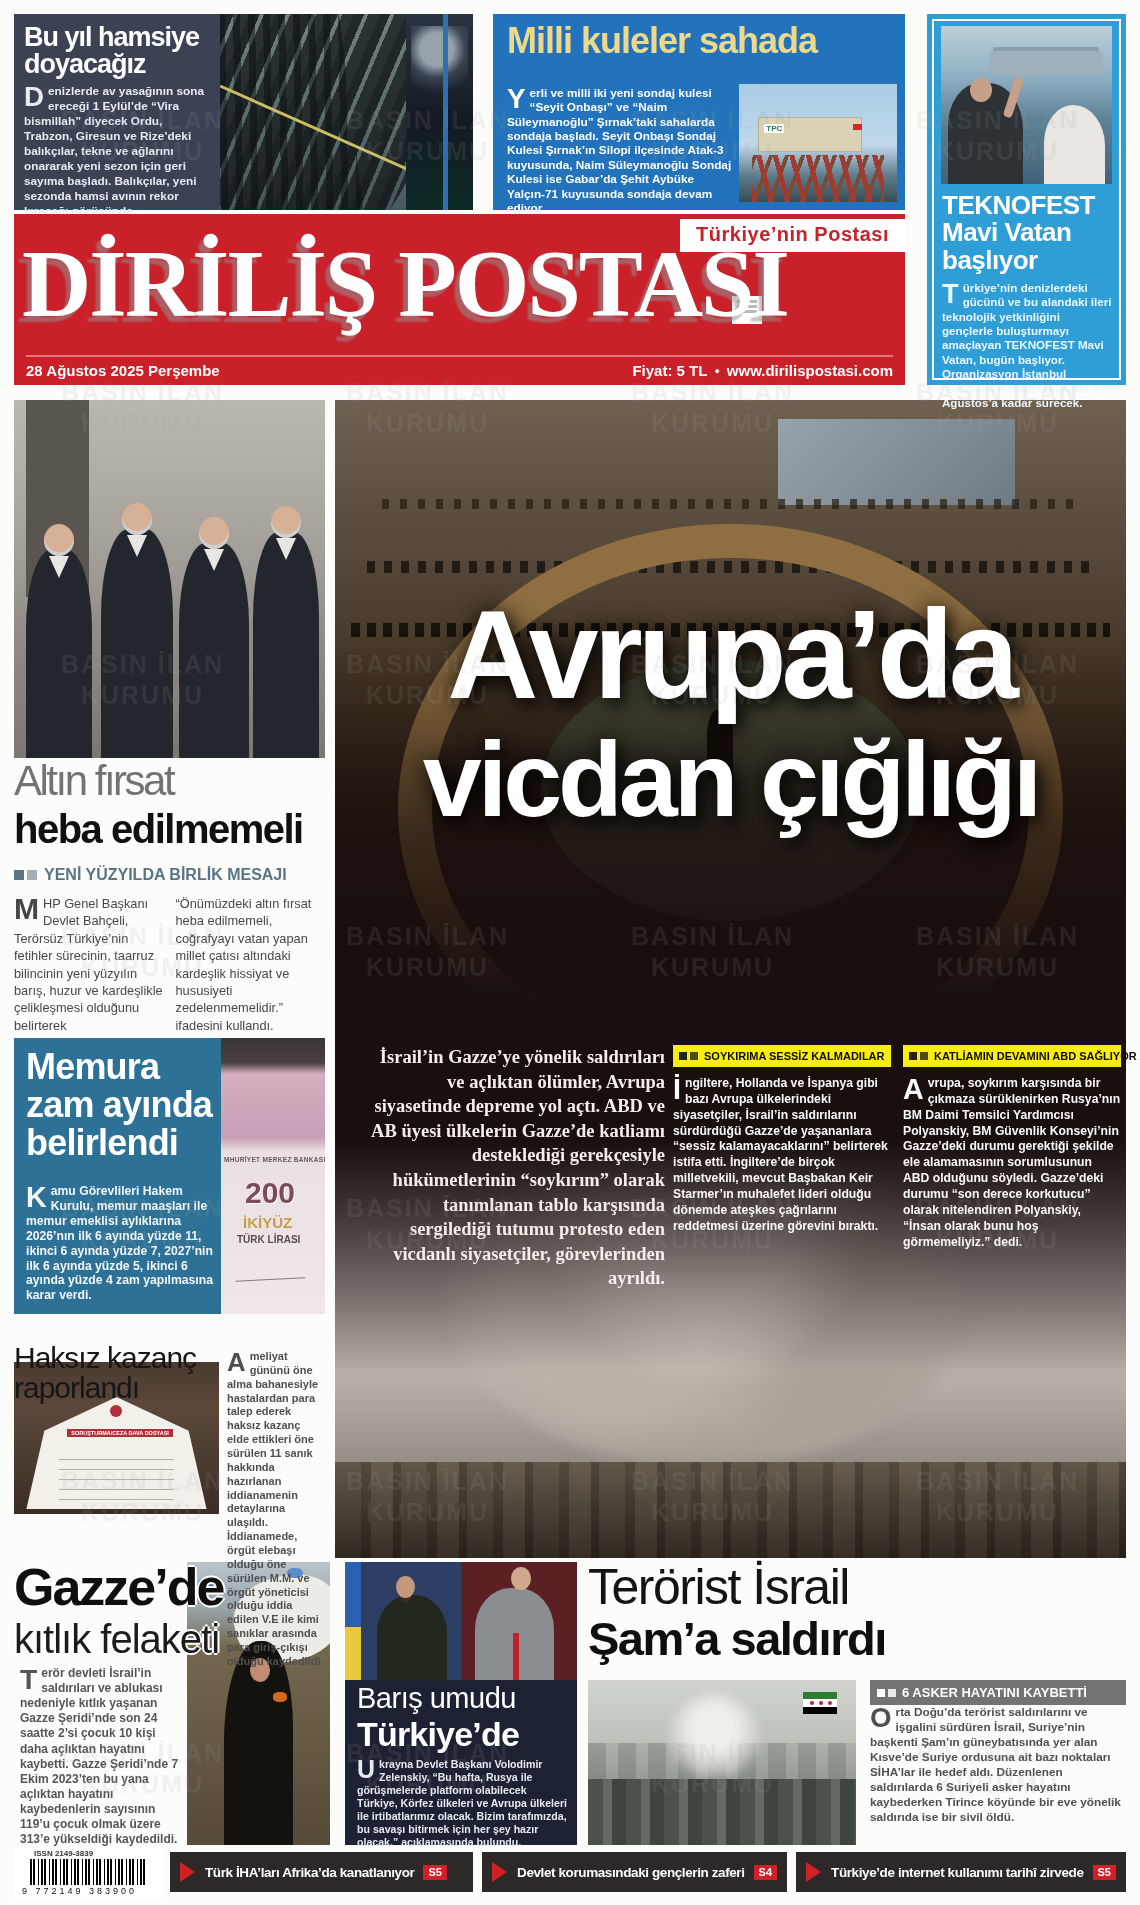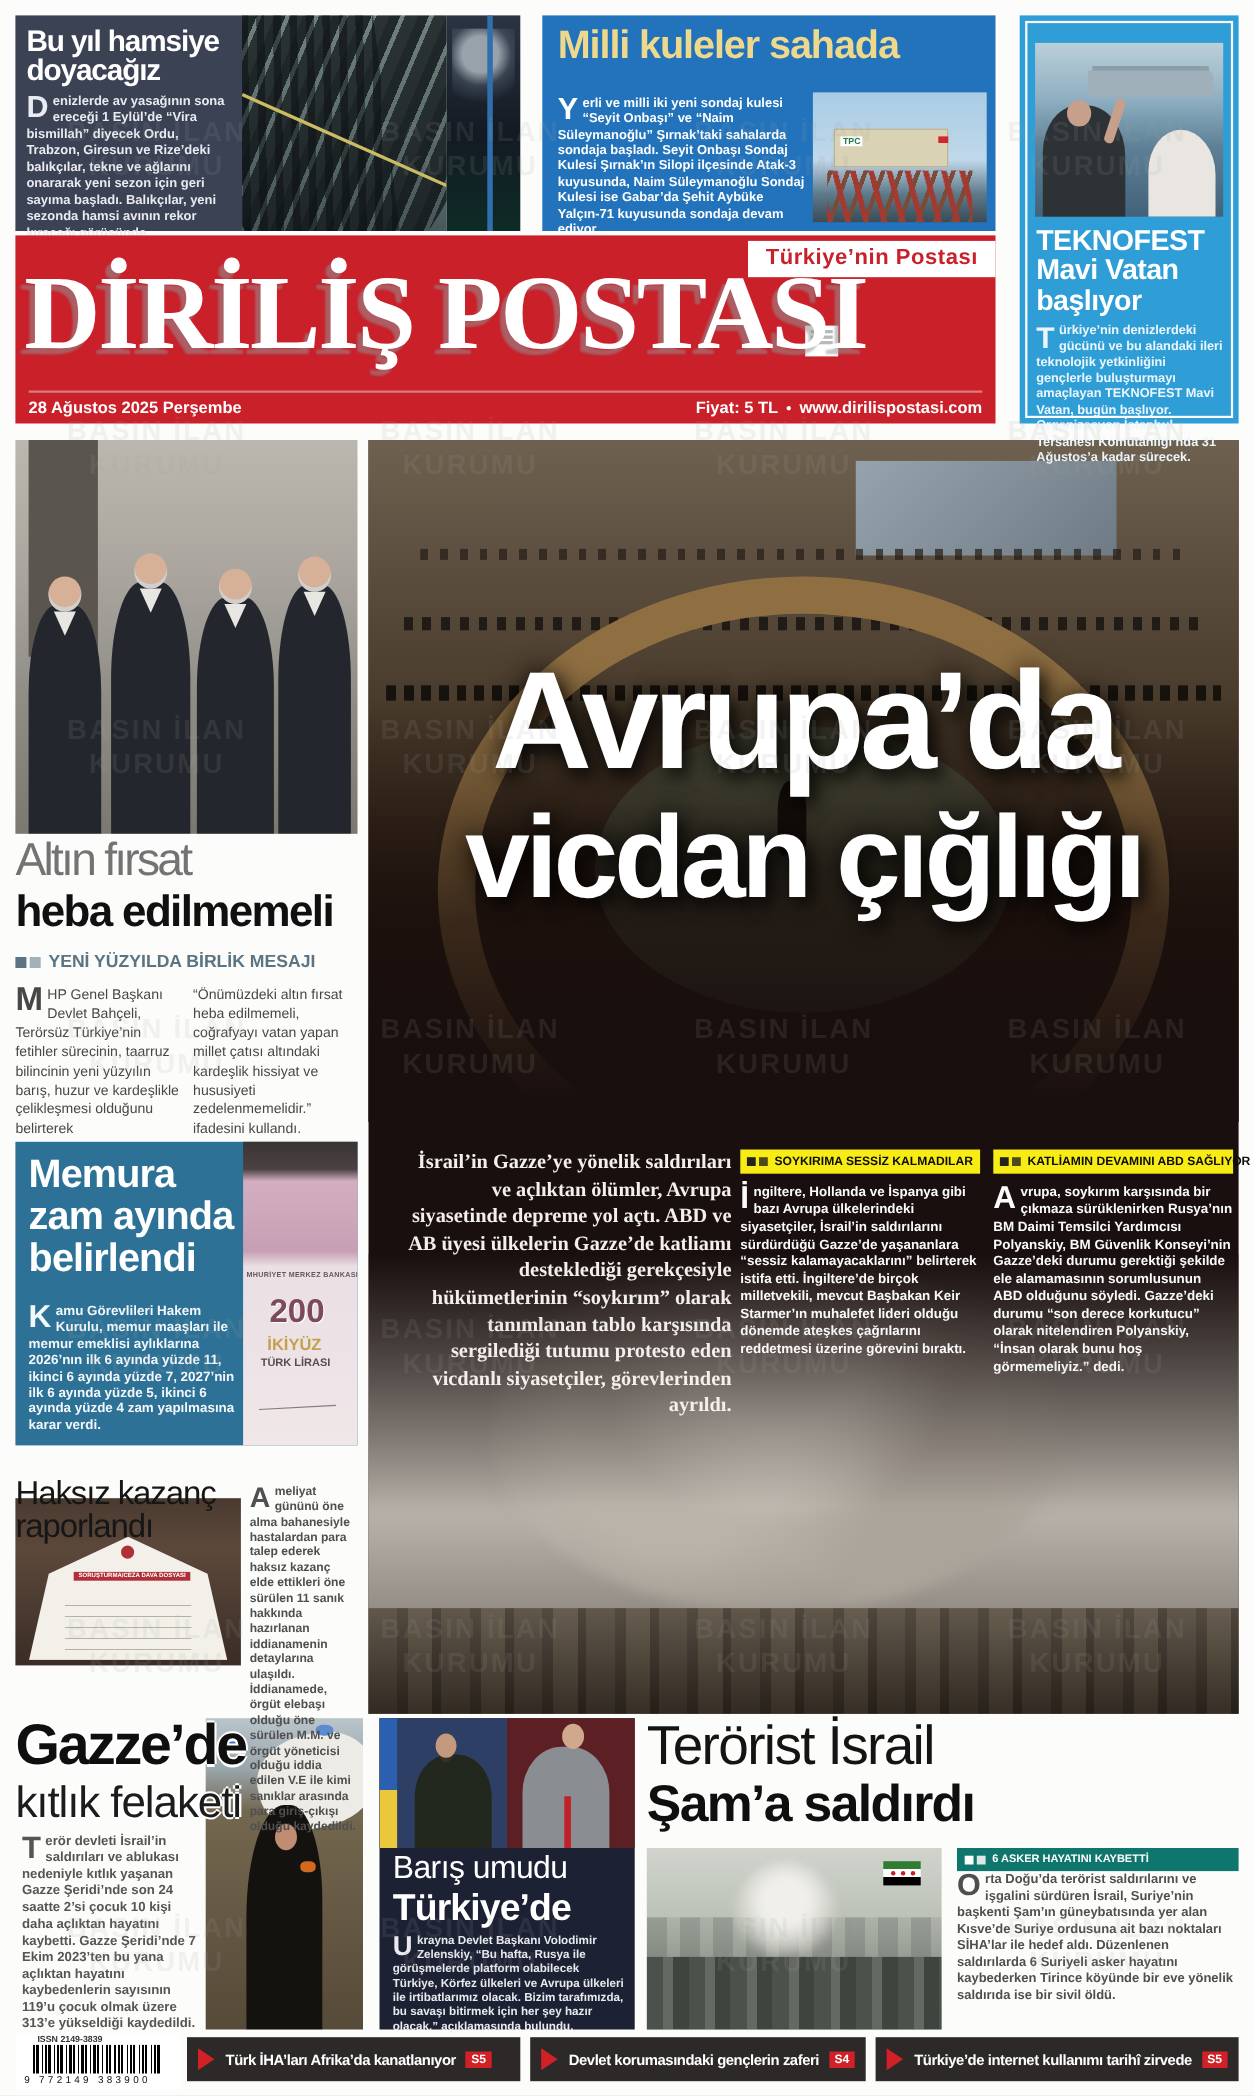--- a/index.html
+++ b/index.html
@@ -30,21 +30,21 @@
   .kuleler{position:absolute;left:493px;top:14px;width:412px;height:196px;background:#2273bb;z-index:2;}
   .kuleler h2{margin:9px 0 0 14px;font-size:36px;line-height:1;font-weight:800;color:#eed88b;letter-spacing:-1px;}
   .kuleler .kbody{position:absolute;left:14px;top:60px;width:228px;font-size:11.8px;line-height:1.22;font-weight:700;color:#fff;}
   .kulphoto{right:8px;top:70px;width:158px;height:118px;background:linear-gradient(180deg,#a9cce4 0%,#c0d8ea 52%,#5e7b8b 78%,#394c56 100%);}
   .kulphoto .cab{position:absolute;left:12%;top:28%;width:66%;height:30%;background:#d9d2b4;border:1px solid #b9b193;}
   .kulphoto .tpc{position:absolute;left:16%;top:34%;font-size:8px;font-weight:800;color:#1d7a4f;background:#fff;padding:0 2px;}
   .kulphoto .flagdot{position:absolute;right:22%;top:34%;width:9px;height:6px;background:#d0272c;}
   .kulphoto .legs{position:absolute;left:8%;right:8%;bottom:0;height:40%;background:repeating-linear-gradient(75deg,#a23a30 0 5px,transparent 5px 16px),repeating-linear-gradient(-70deg,#7d4a35 0 4px,transparent 4px 15px);}
 
   .tekno{position:absolute;left:927px;top:14px;width:199px;height:371px;background:#2f9ed7;padding:5px;z-index:2;}
-  .tekno .tk-inner{width:100%;height:100%;border:2px solid #fff;padding:18px 7px;}
+  .tekno .tk-inner{width:100%;height:100%;border:2px solid #fff;padding:5px 7px;}
   .tkphoto{position:relative;width:100%;height:158px;background:linear-gradient(180deg,#bccfd9 0%,#8fb0c2 32%,#5d8096 60%,#42627a 100%);overflow:hidden;}
   .tkphoto .ship{position:absolute;left:28%;right:5%;top:16%;height:15%;background:#9fb0ba;border-radius:2px 6px 2px 2px;box-shadow:0 -8px 0 -4px #8d9ea8;}
   .tkphoto .man{position:absolute;left:4%;bottom:0;width:44%;height:64%;background:#2d3237;border-radius:42% 46% 0 0;}
   .tkphoto .manhead{position:absolute;left:17%;bottom:52%;width:22px;height:24px;background:#c7a08b;border-radius:50%;}
   .tkphoto .arm{position:absolute;left:40%;bottom:42%;width:9px;height:42px;background:#c7a08b;transform:rotate(18deg);border-radius:4px;}
   .tkphoto .woman{position:absolute;right:4%;bottom:0;width:36%;height:50%;background:#e9e6e1;border-radius:48% 52% 0 0;}
   .tekno h2{margin:8px 0 0 1px;font-size:26px;line-height:1.05;font-weight:800;color:#fff;letter-spacing:-0.5px;}
   .tekno p{margin:7px 0 0 1px;font-size:11.6px;line-height:1.24;font-weight:700;color:#ecf7fd;}
 
   
@@ -181,22 +181,22 @@
         background:repeating-linear-gradient(90deg,rgba(96,102,96,.8) 0 18px,rgba(130,136,128,.5) 18px 30px);}
   .damascus .near{position:absolute;left:0;right:0;bottom:0;height:40%;
         background:repeating-linear-gradient(90deg,#4b514b 0 15px,#646a62 15px 24px,#3e443e 24px 38px);}
   .damascus .smoke2{position:absolute;left:30%;top:8%;width:34%;height:55%;border-radius:50%;filter:blur(4px);
         background:radial-gradient(circle at 50% 40%,#f0efec 0 30%,rgba(220,218,212,.7) 55%,transparent 75%);}
   .damascus .flag{position:absolute;right:7%;top:7%;width:34px;height:22px;
         background:linear-gradient(180deg,#2e7d32 0 33%,#fff 33% 66%,#000 66% 100%);}
   .damascus .flag::after{content:"";position:absolute;left:7px;top:9px;width:4px;height:4px;border-radius:50%;
         background:#c0222a;box-shadow:9px 0 0 #c0222a,18px 0 0 #c0222a;}
   .samright{position:absolute;left:282px;top:118px;width:256px;}
-  .rkicker{background:#0f766e;color:#fff;display:flex;align-items:center;gap:6px;padding:5px 7px;
-        font-size:10px;font-weight:800;white-space:nowrap;}
+  .rkicker{background:#737373;color:#fff;display:flex;align-items:center;gap:6px;padding:5px 7px;
+        font-size:13px;font-weight:800;white-space:nowrap;}
   .rkicker .sq{width:8px;height:8px;background:#fff;flex:0 0 auto;}
   .rkicker .sq+.sq{margin-left:-3px;opacity:.85;}
   .samright p{margin:0 0 0;font-size:11.8px;line-height:1.27;font-weight:700;color:#4f4f4f;}
 
   
   .barcode{position:absolute;left:14px;top:1848px;width:150px;height:52px;background:#fff;z-index:2;}
   .barcode .issn{display:block;font-size:8px;color:#333;font-weight:700;margin:1px 0 1px 20px;}
   .barcode .bars{height:26px;width:118px;margin-left:16px;
         background:repeating-linear-gradient(90deg,#000 0 2px,#fff 2px 3px,#000 3px 5px,#fff 5px 8px,#000 8px 9px,#fff 9px 11px);}
   .barcode .digits{display:block;font-size:9px;color:#111;letter-spacing:3px;margin:1px 0 0 8px;font-family:Liberation Sans, sans-serif;}

